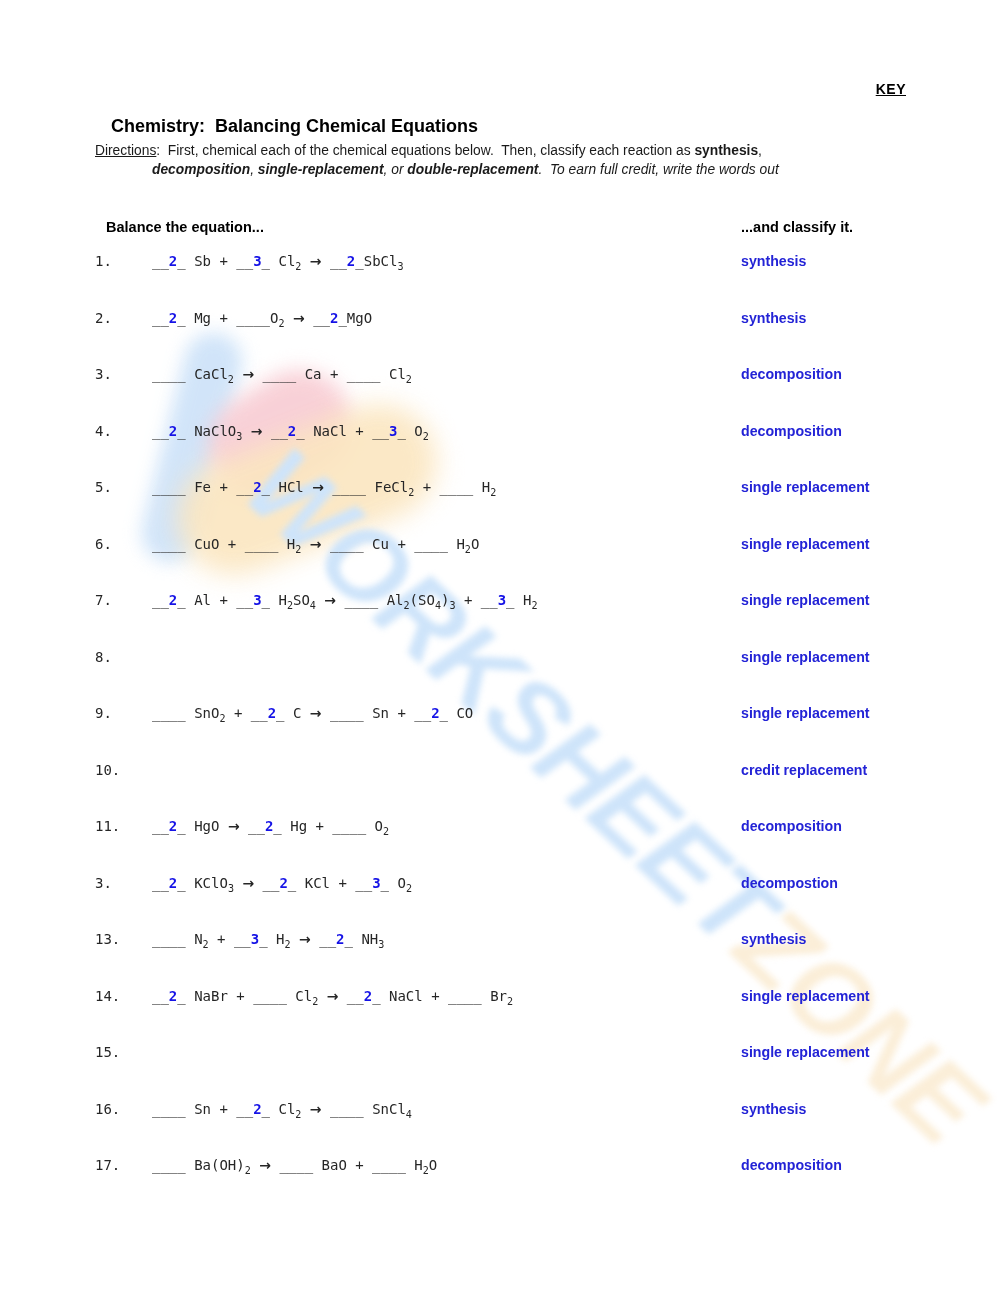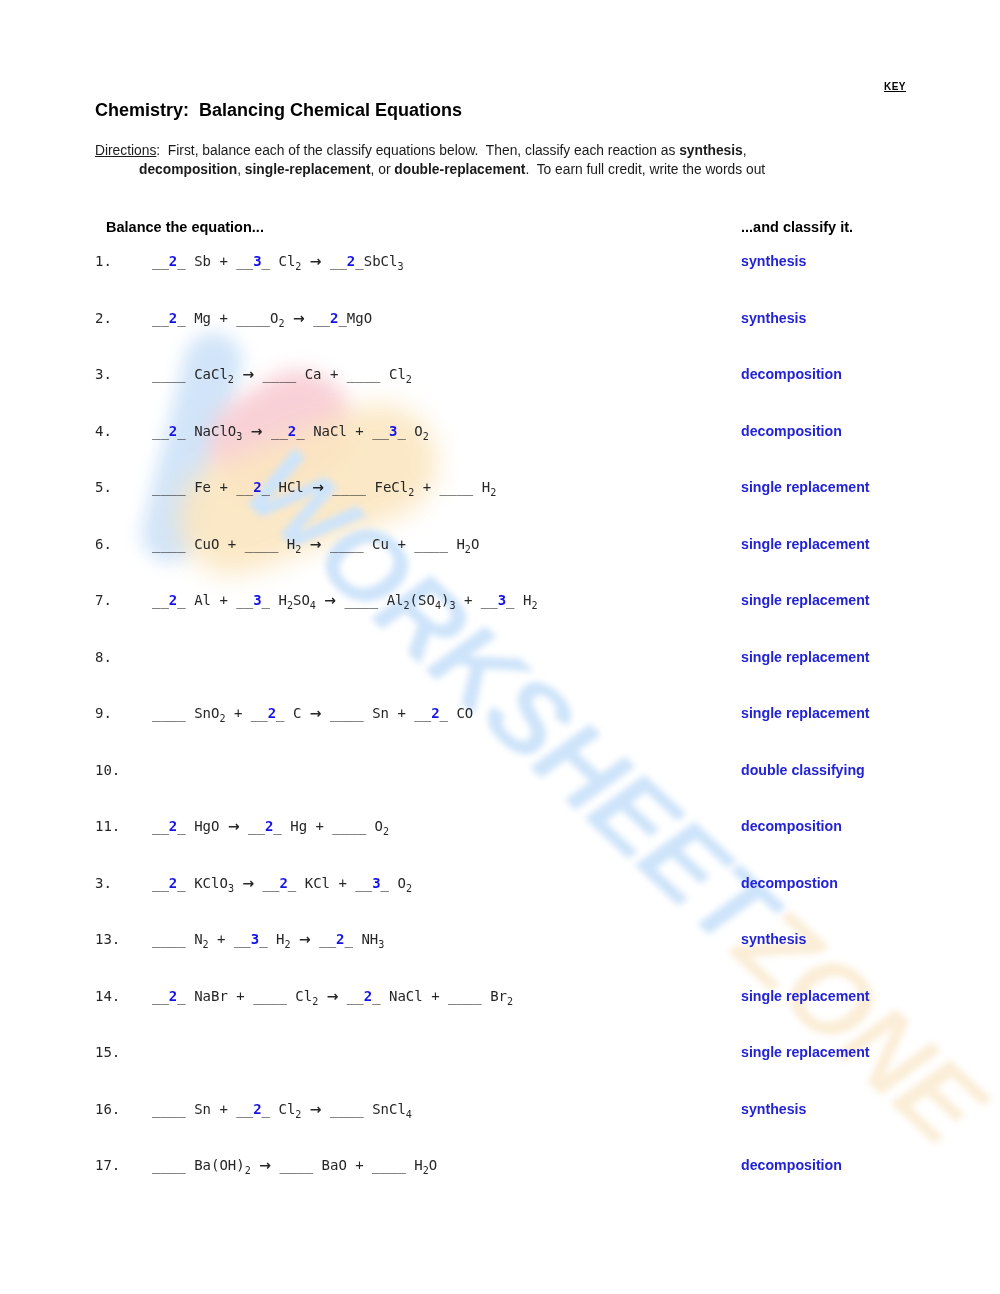--- a/index.html
+++ b/index.html
@@ -52,33 +52,33 @@
     white-space:nowrap;
     filter:blur(3px);
     user-select:none;
   }
   .wm-blue{color:var(--watermark-blue,#cee4fa);}
   .wm-orange{color:var(--watermark-orange,#fbeed8);}
   
   .content{position:absolute;left:0;top:0;width:100%;height:100%;z-index:1;}
   .key{
     position:absolute; right:94px; top:81px;
-    font-size:10px; font-weight:bold; letter-spacing:.5px; color:#000;text-decoration:underline;
+    font-size:14px; font-weight:bold; letter-spacing:.5px; color:#000;text-decoration:underline;
   }
   .title{
-    position:absolute; left:95px; top:100px; margin:0;
+    position:absolute; left:95px; top:100px; margin:16px;
     font-size:18px; font-weight:bold; color:#000;
     white-space:pre;
   }
   .directions{
     position:absolute; left:95px; top:142px; width:830px;
     font-size:13.8px; line-height:18.7px; color:#1a1a1a;
   }
   .dir-line{white-space:pre-wrap;}
-  .dir-line.indent{margin-left:44px;}
+  .dir-line.indent{margin-left:57px;font-style:italic;}
   .b{font-weight:bold;}
   .u{text-decoration:underline;text-align:center;}
   .col-head{
     position:absolute; top:219px;
     font-size:14.5px; font-weight:bold; color:#000; white-space:pre;
   }
   .col-head.left{left:106px;}
   .col-head.right{left:741px;}
   
   .rows{position:absolute; left:0; top:253px; width:100%;}
@@ -116,21 +116,21 @@
   <div class="logo-blob blob-pink"></div>
   <div class="logo-blob blob-yellow"></div>
 
   <div class="watermark"><span class="wm-blue">WORKSHEET</span><span class="wm-orange">ZONE</span></div>
 
   <div class="content">
     <div class="key">KEY</div>
     <h1 class="title">Chemistry:  Balancing Chemical Equations</h1>
 
     <div class="directions">
-        <div class="dir-line"><span class="u">Directions</span><span>:  First, balance each of the classify equations below.  Then, classify each reaction as </span><span class="b">synthesis</span><span>,</span></div>
+        <div class="dir-line"><span class="u">Directions</span><span>:  First, chemical each of the chemical equations below.  Then, classify each reaction as </span><span class="b">synthesis</span><span>,</span></div>
         <div class="dir-line indent"><span class="b">decomposition</span><span>, </span><span class="b">single-replacement</span><span>, or </span><span class="b">double-replacement</span><span>.  To earn full credit, write the words out</span></div>
       </div>
 
     <div class="col-head left">Balance the equation...</div>
     <div class="col-head right">...and classify it.</div>
 
     <div class="rows">
         <div class="row">
           <span class="num">1.</span>
           <span class="eq">__<span class="coef">2</span>_ Sb + __<span class="coef">3</span>_ Cl<sub>2</sub> <span class="arrow">→</span> __<span class="coef">2</span>_SbCl<sub>3</sub></span>
@@ -170,21 +170,21 @@
           <span class="num">8.</span>
           <span class="cls">single replacement</span>
         </div>
         <div class="row">
           <span class="num">9.</span>
           <span class="eq">____ SnO<sub>2</sub> + __<span class="coef">2</span>_ C <span class="arrow">→</span> ____ Sn + __<span class="coef">2</span>_ CO</span>
           <span class="cls">single replacement</span>
         </div>
         <div class="row">
           <span class="num">10.</span>
-          <span class="cls">double classifying</span>
+          <span class="cls">credit replacement</span>
         </div>
         <div class="row">
           <span class="num">11.</span>
           <span class="eq">__<span class="coef">2</span>_ HgO <span class="arrow">→</span> __<span class="coef">2</span>_ Hg + ____ O<sub>2</sub></span>
           <span class="cls">decomposition</span>
         </div>
         <div class="row">
           <span class="num">3.</span>
           <span class="eq">__<span class="coef">2</span>_ KClO<sub>3</sub> <span class="arrow">→</span> __<span class="coef">2</span>_ KCl + __<span class="coef">3</span>_ O<sub>2</sub></span>
           <span class="cls">decompostion</span>

